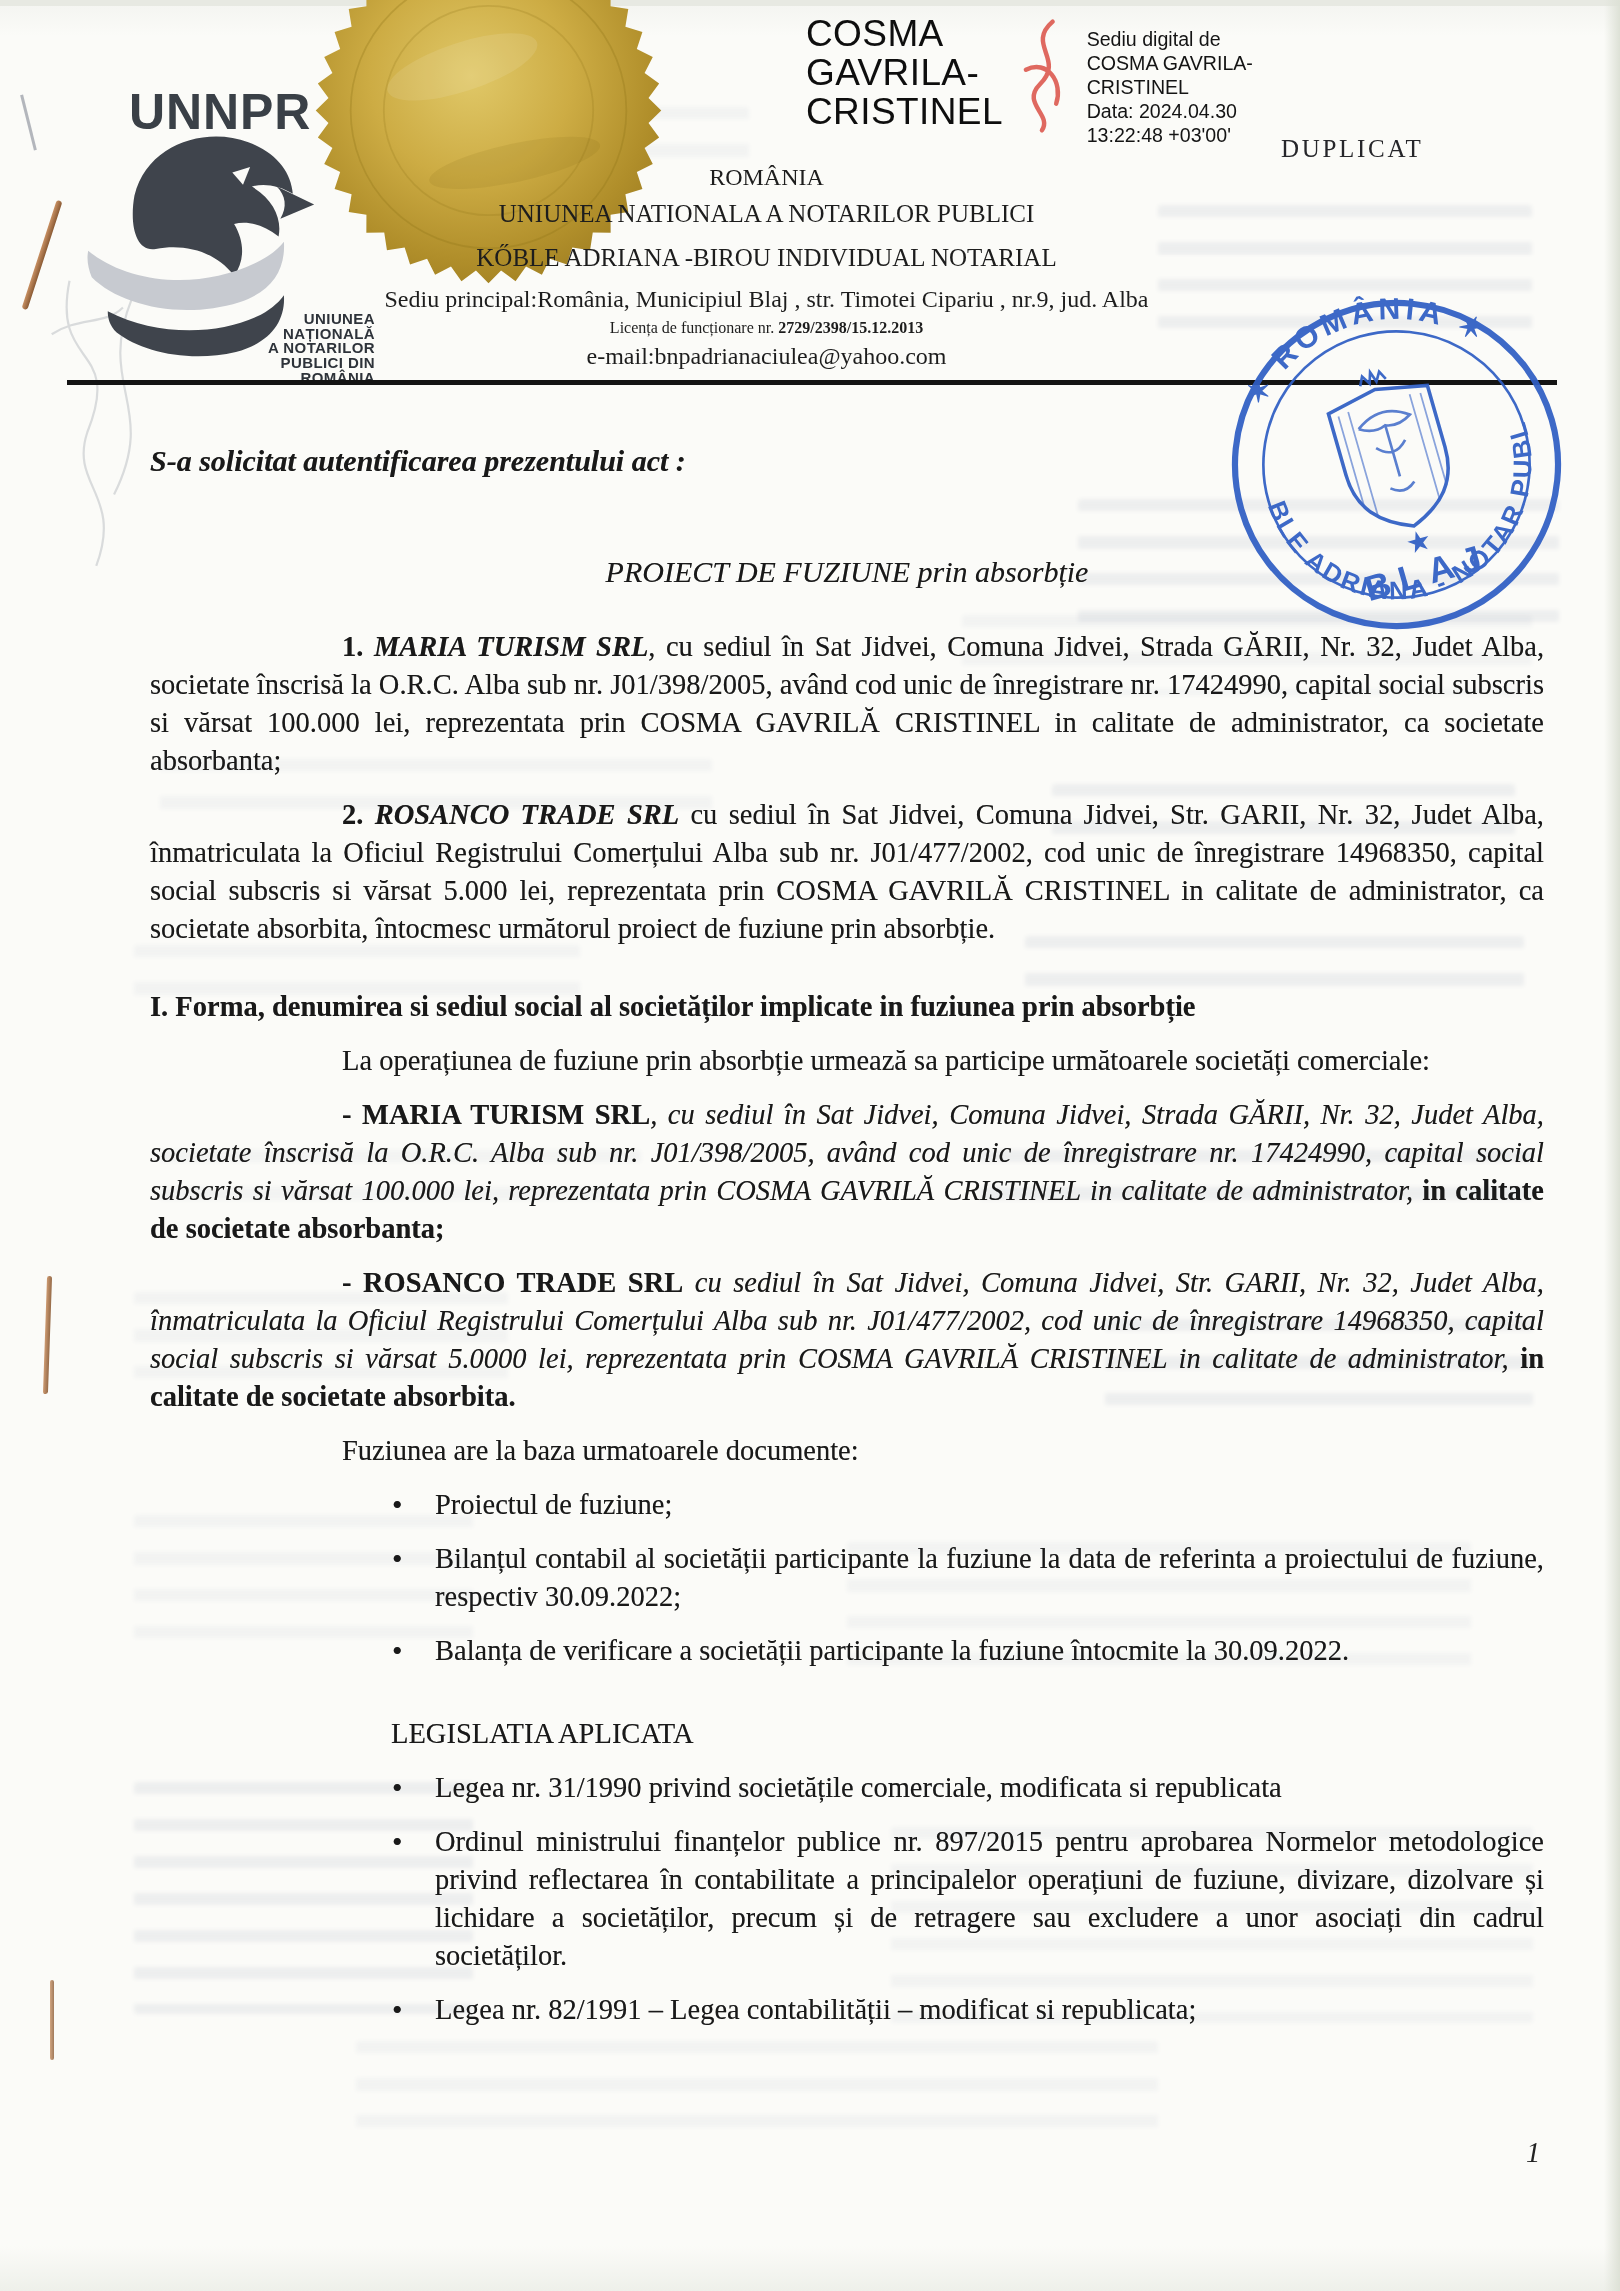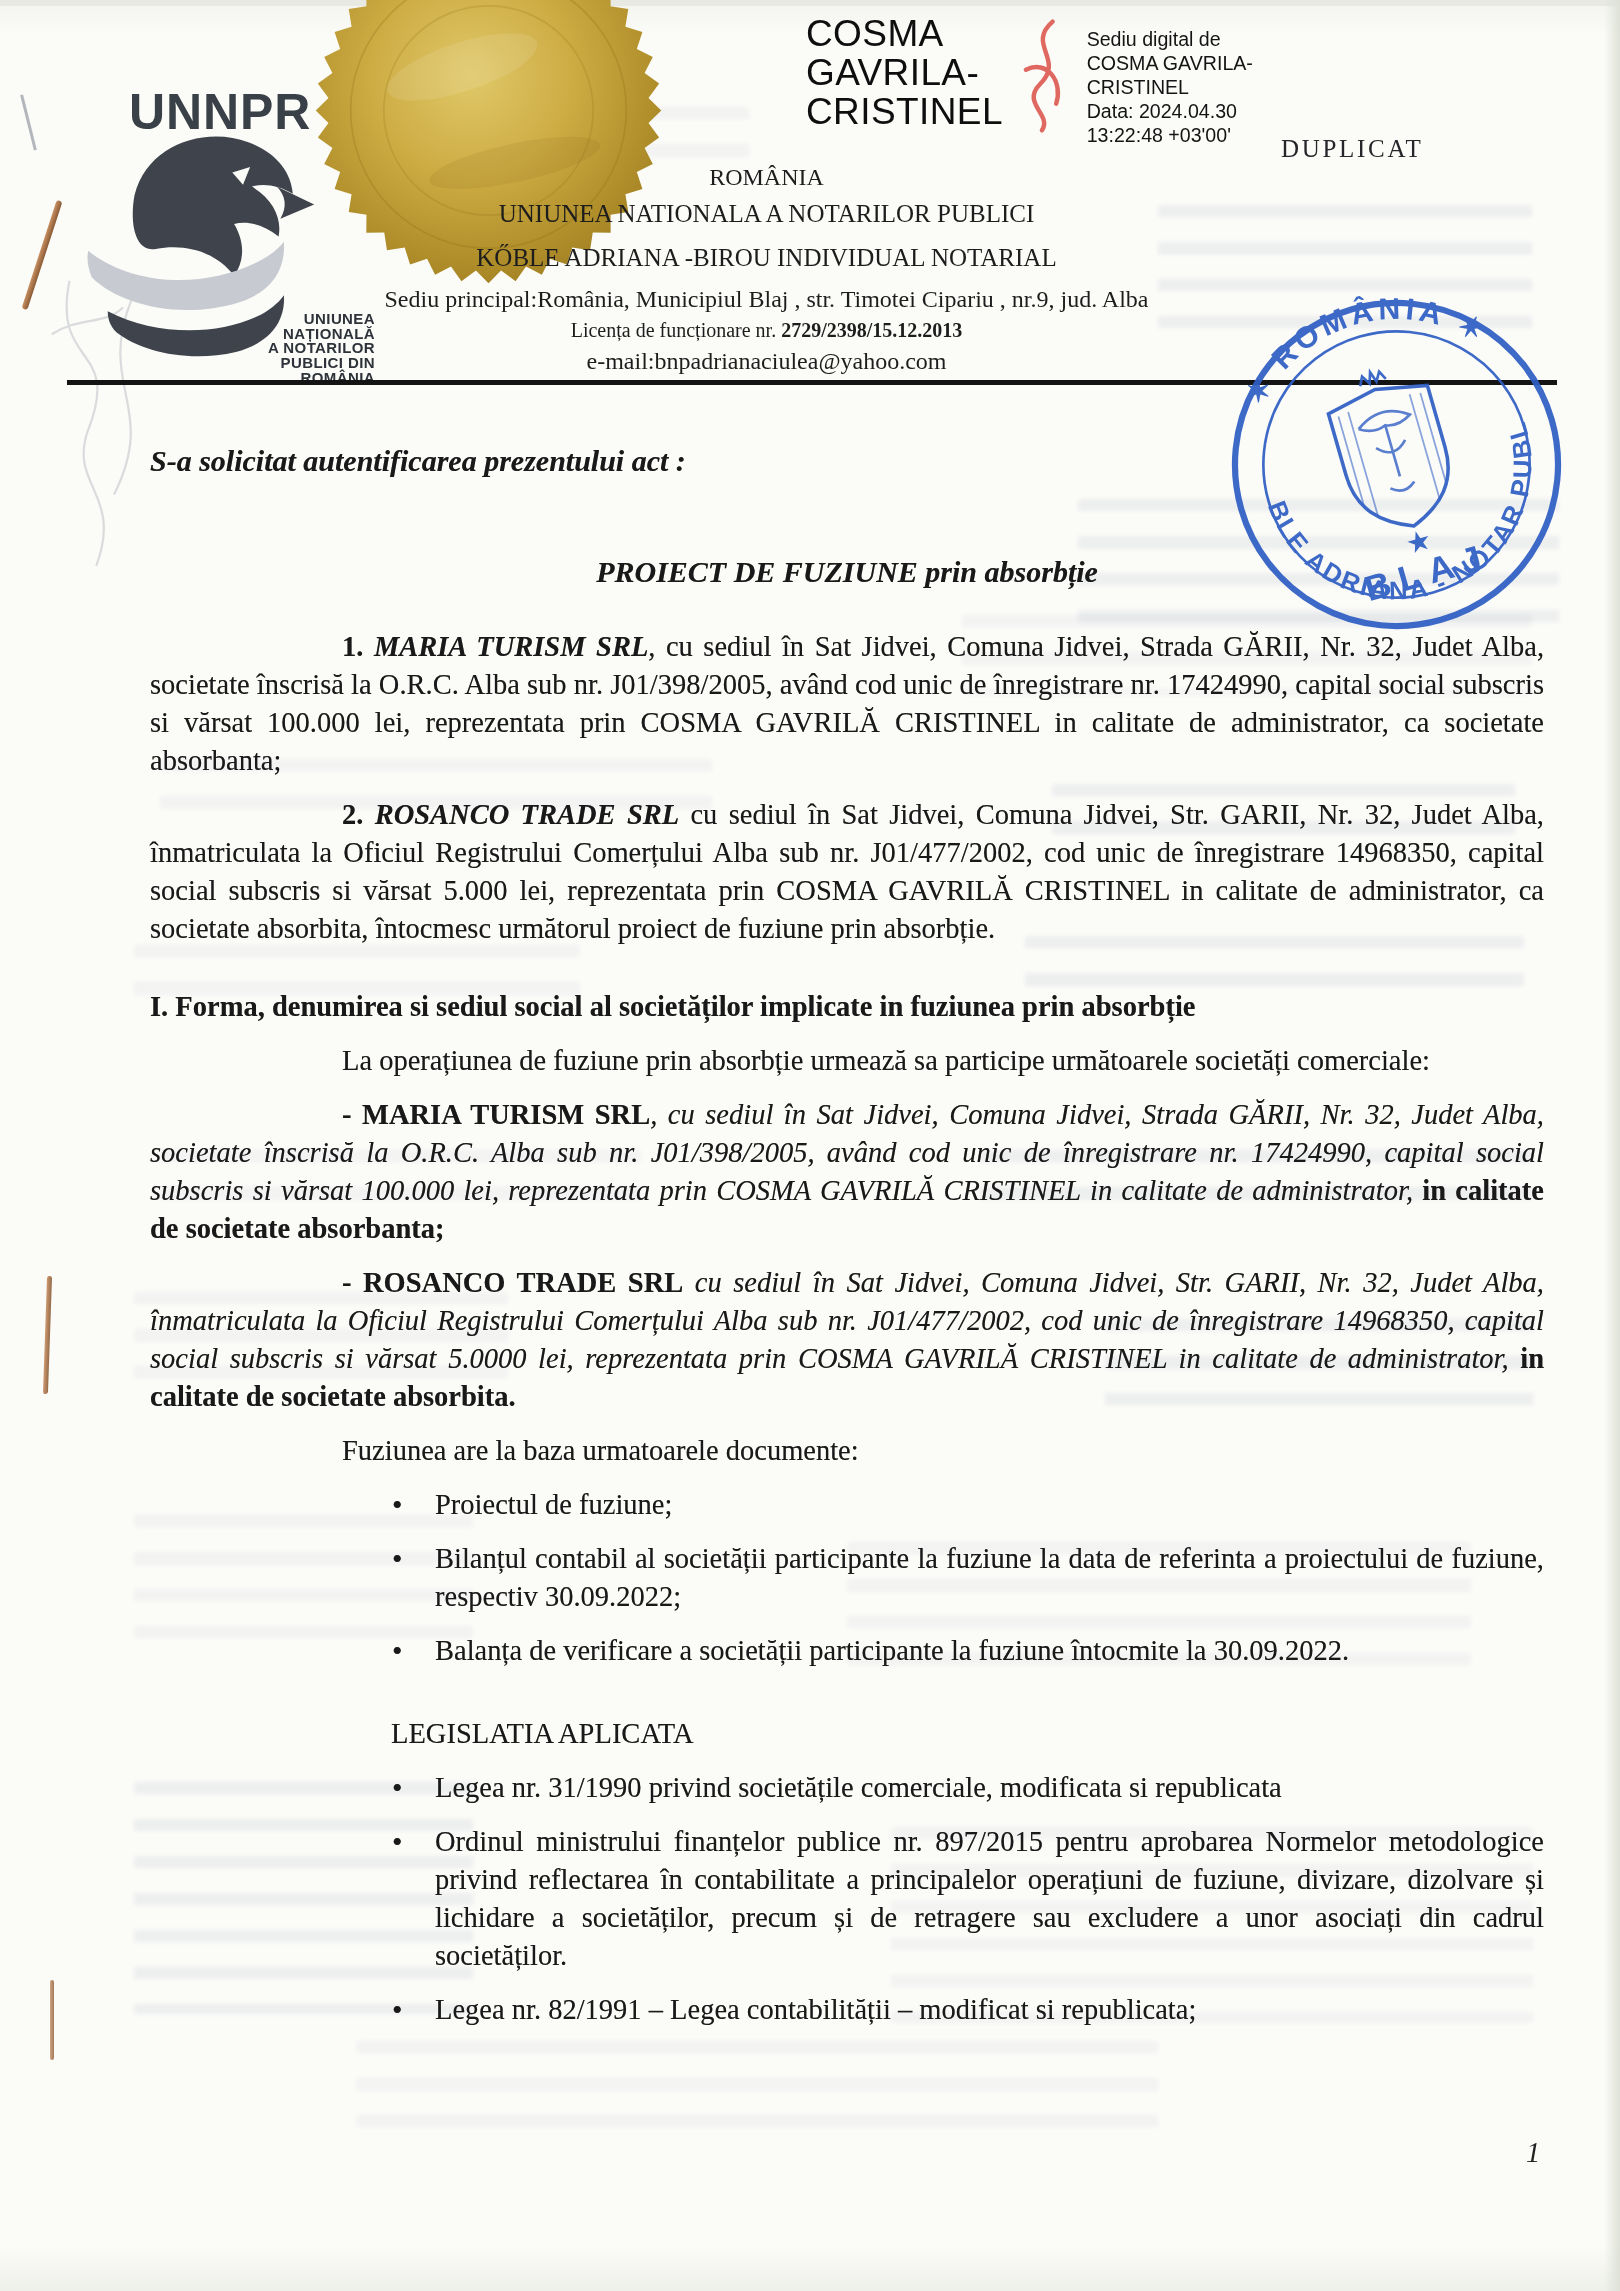--- a/index.html
+++ b/index.html
@@ -32,37 +32,37 @@
   .sig-ribbon{margin:3.6px 12.5px 0 14.3px;}
   .sig-details{font-size:19.6px;line-height:24px;padding-top:12.5px;color:#141414;}
   
   .duplicat{position:absolute;left:1281px;top:135px;font-size:25px;letter-spacing:2.7px;color:#26262a;}
   
   .hdr{position:absolute;left:339px;top:164px;width:855px;text-align:center;color:#1d1d1d;}
   .hdr .l1{font-size:24px;margin-bottom:9px;}
   .hdr .l2{font-size:25px;margin-bottom:16px;}
   .hdr .l3{font-size:25px;margin-bottom:14.3px;}
   .hdr .l4{font-size:24px;margin-bottom:6px;}
-  .hdr .l5{font-size:20px;margin-bottom:6.2px;}
+  .hdr .l5{font-size:16px;margin-bottom:6.2px;}
   .hdr .l6{font-size:24px;}
   .rule{position:absolute;left:67px;top:380px;width:1490px;height:4.5px;background:#141414;}
   
   .stamp{position:absolute;left:1219px;top:287px;width:355px;height:355px;opacity:.93;}
   .stamp text{fill:#2f5ec4;font-family:"Liberation Sans",sans-serif;font-weight:bold;}
   
   .squiggle{position:absolute;left:16px;top:263px;opacity:.3;}
   
   .bodytext{position:absolute;left:134px;top:426px;width:1426px;font-size:28.5px;line-height:38px;
         text-align:justify;text-shadow:0 0 0.5px rgba(20,20,20,.45);}
   .bodytext p{margin:16px;}
   .b{font-weight:bold;}
   .i{font-style:italic;}
   .bi{font-weight:bold;font-style:italic;}
   .request{font-size:30px;font-weight:bold;font-style:italic;text-align:left;}
-  .title{text-align:center;font-weight:bold;font-style:italic;font-size:30px;margin-top:73px !important;}
+  .title{text-align:center;font-weight:normal;font-style:italic;font-size:30px;margin-top:73px !important;}
   .legal{text-align:center;margin-top:32px !important;}
   .p1{margin-top:37px !important;text-indent:192px;}
   .ind{text-indent:192px;}
   .h1{font-weight:bold;margin-top:40px !important;}
   .bullet-row{position:relative;padding-left:285px;}
   .bullet-row::before{content:"\2022";position:absolute;left:242px;top:0;font-size:30px;}
   .leg-head{padding-left:241px;margin-top:45px !important;}
   .pagenum{position:absolute;left:1526px;top:2137px;font-style:italic;font-size:28.5px;color:#222;}
 </style>
 </head>

